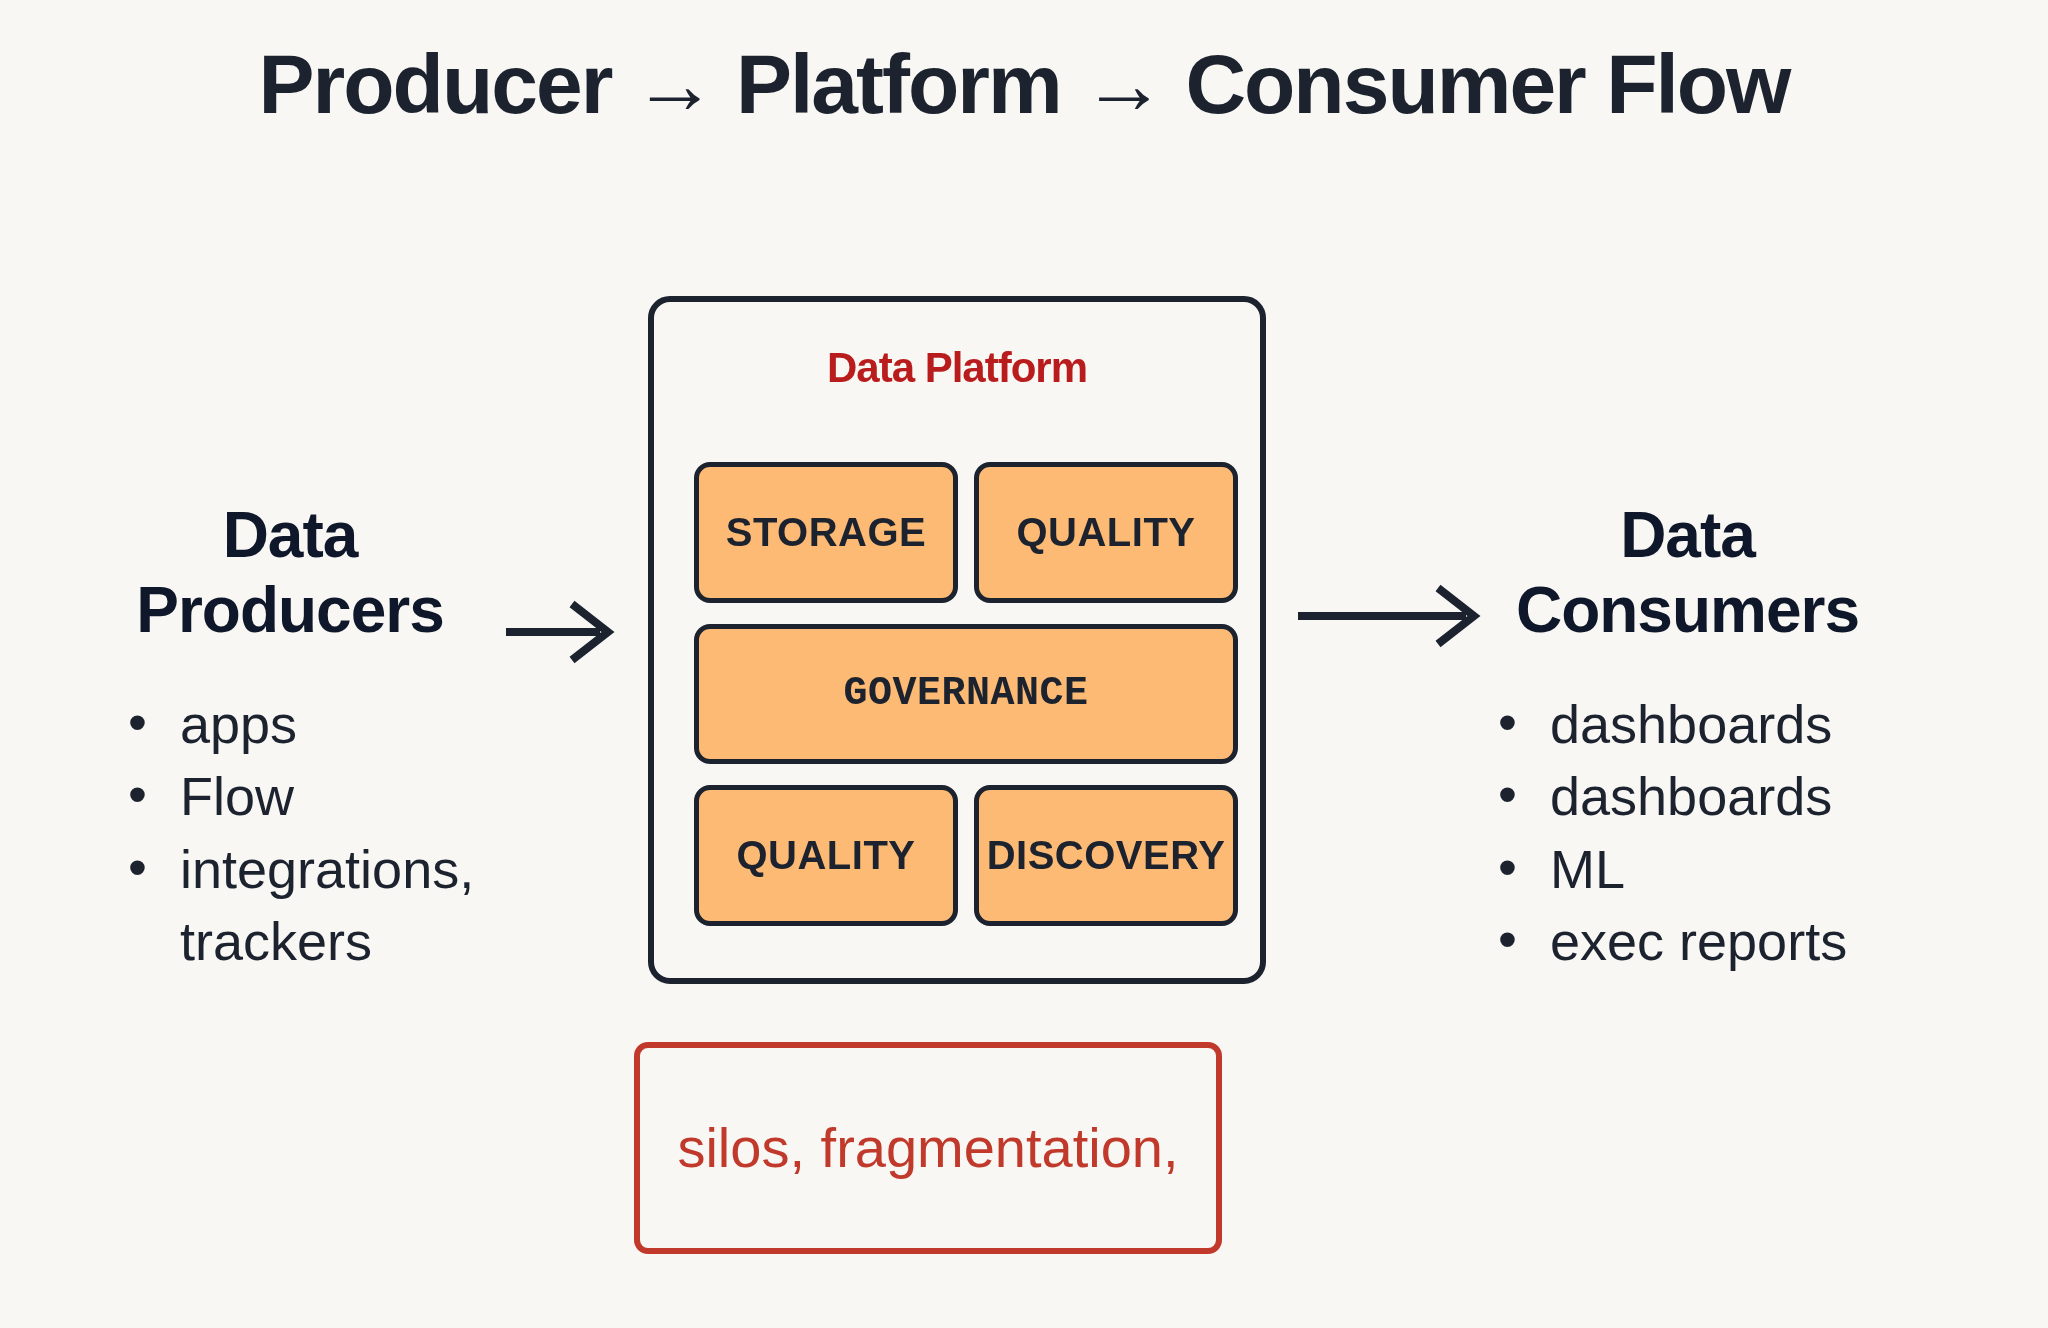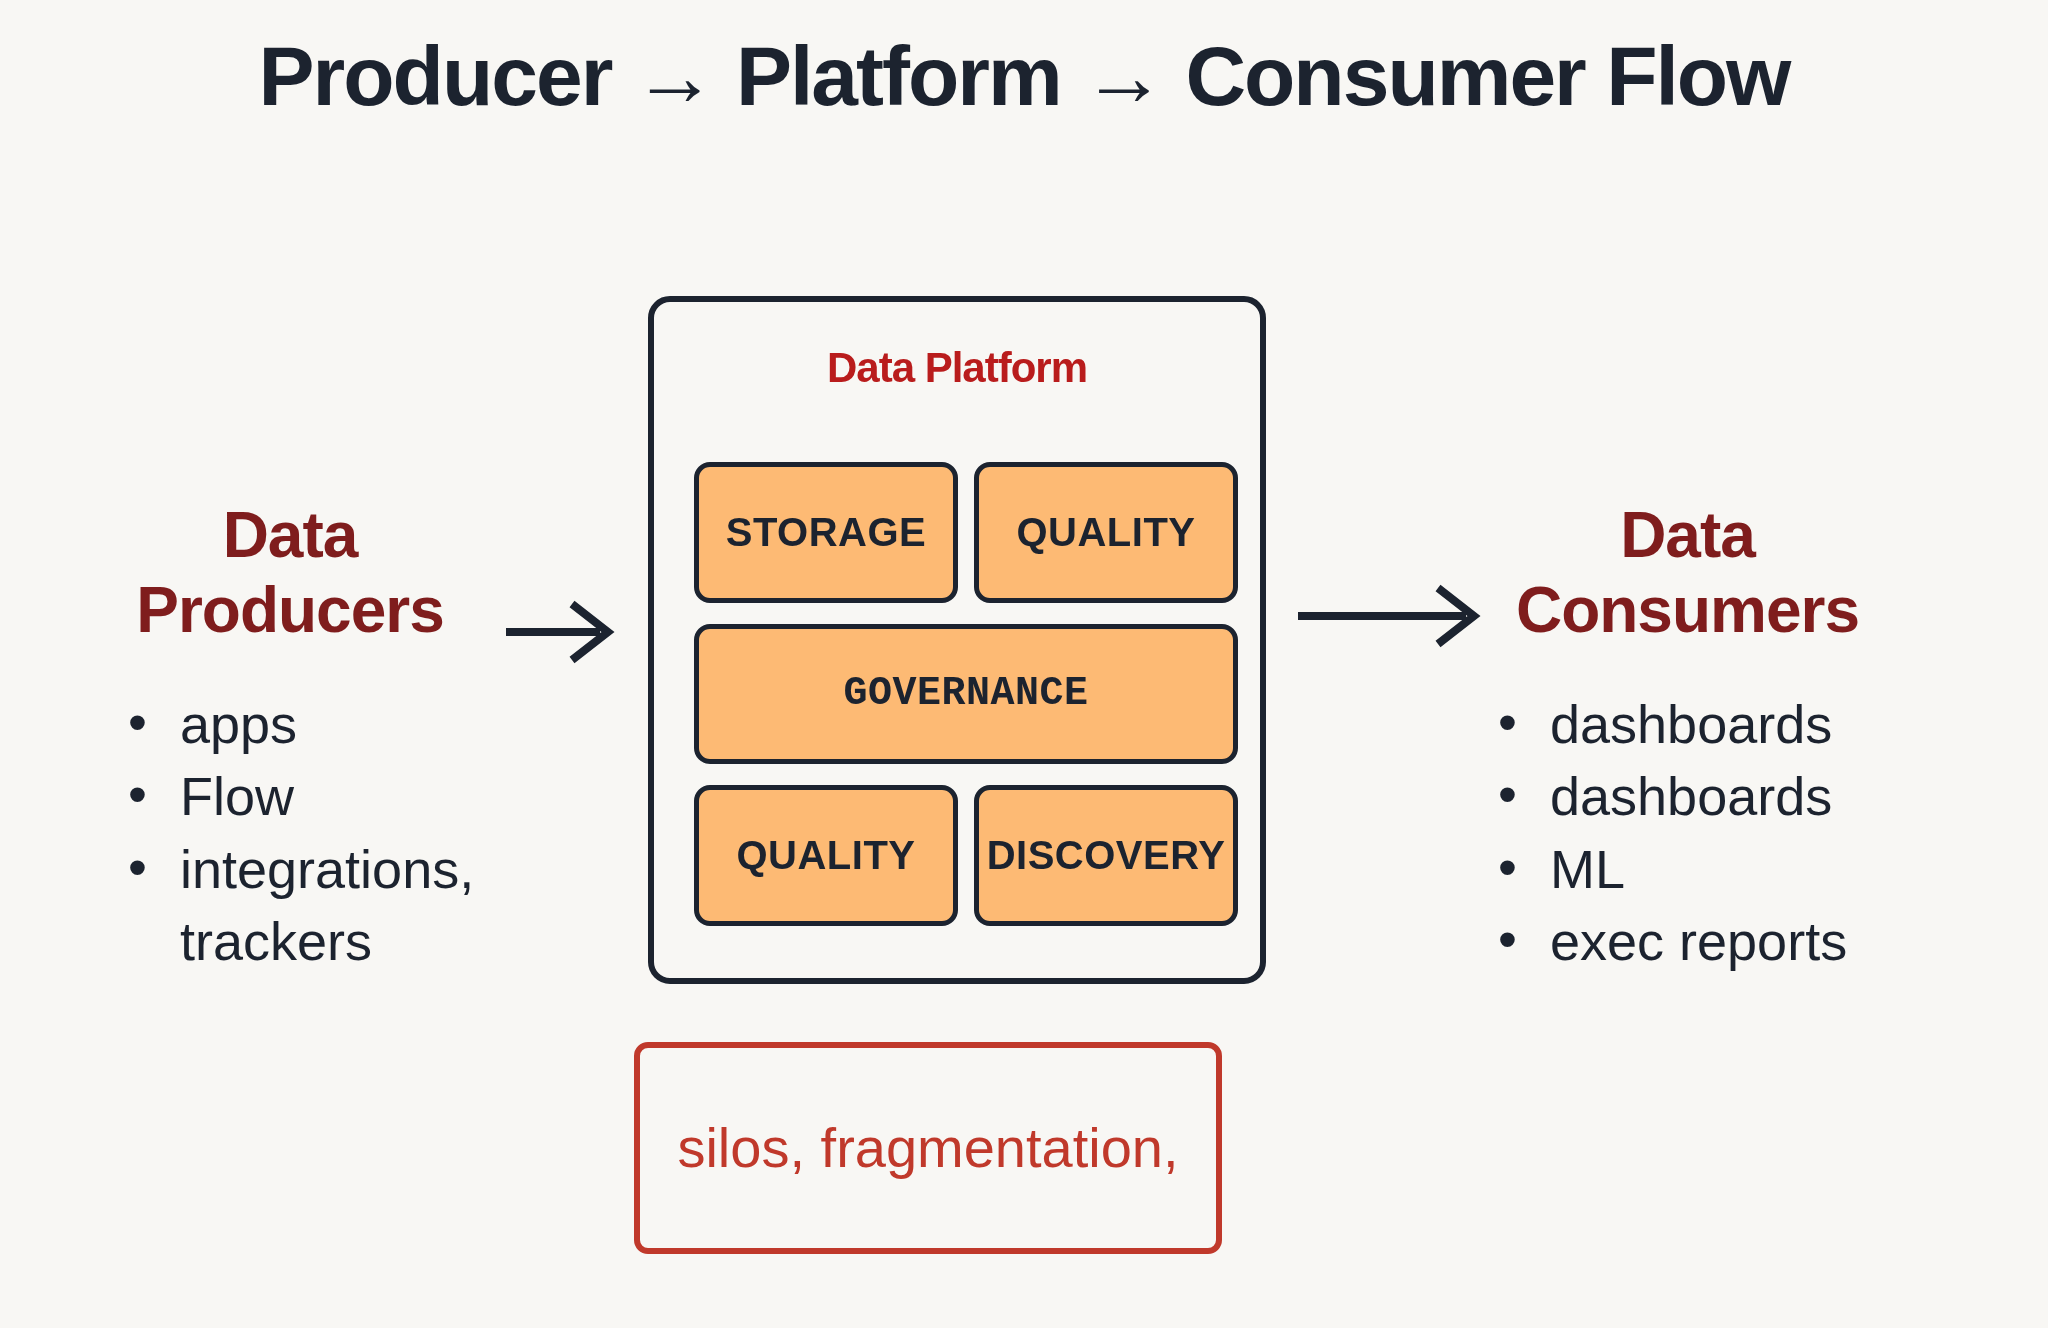--- a/index.html
+++ b/index.html
@@ -13,40 +13,40 @@
     width: 2048px;
     height: 1328px;
     background: #f8f7f4;
     overflow: hidden;
     color: #1c232f;
   }
 
   
   .diagram-title {
     position: absolute;
-    top: 28px;
+    top: 36px;
     left: 0;
     width: 2048px;
     text-align: center;
     font-size: 84px;
     font-weight: 700;
     letter-spacing: -2px;
     color: #1c232f;
     white-space: nowrap;
   }
 
   
   .side-heading {
     position: absolute;
     text-align: center;
     font-size: 64px;
     font-weight: 700;
     line-height: 1.17;
     letter-spacing: -1px;
-    color: #7f1d1d;
+    color: #0f172a;
   }
   #producers-heading { left: 95px;  top: 498px; width: 390px; }
   #consumers-heading { left: 1490px; top: 498px; width: 395px; }
 
   .bullet-list {
     position: absolute;
     margin: 0;
     padding: 0;
     list-style: none;
     font-size: 54px;

